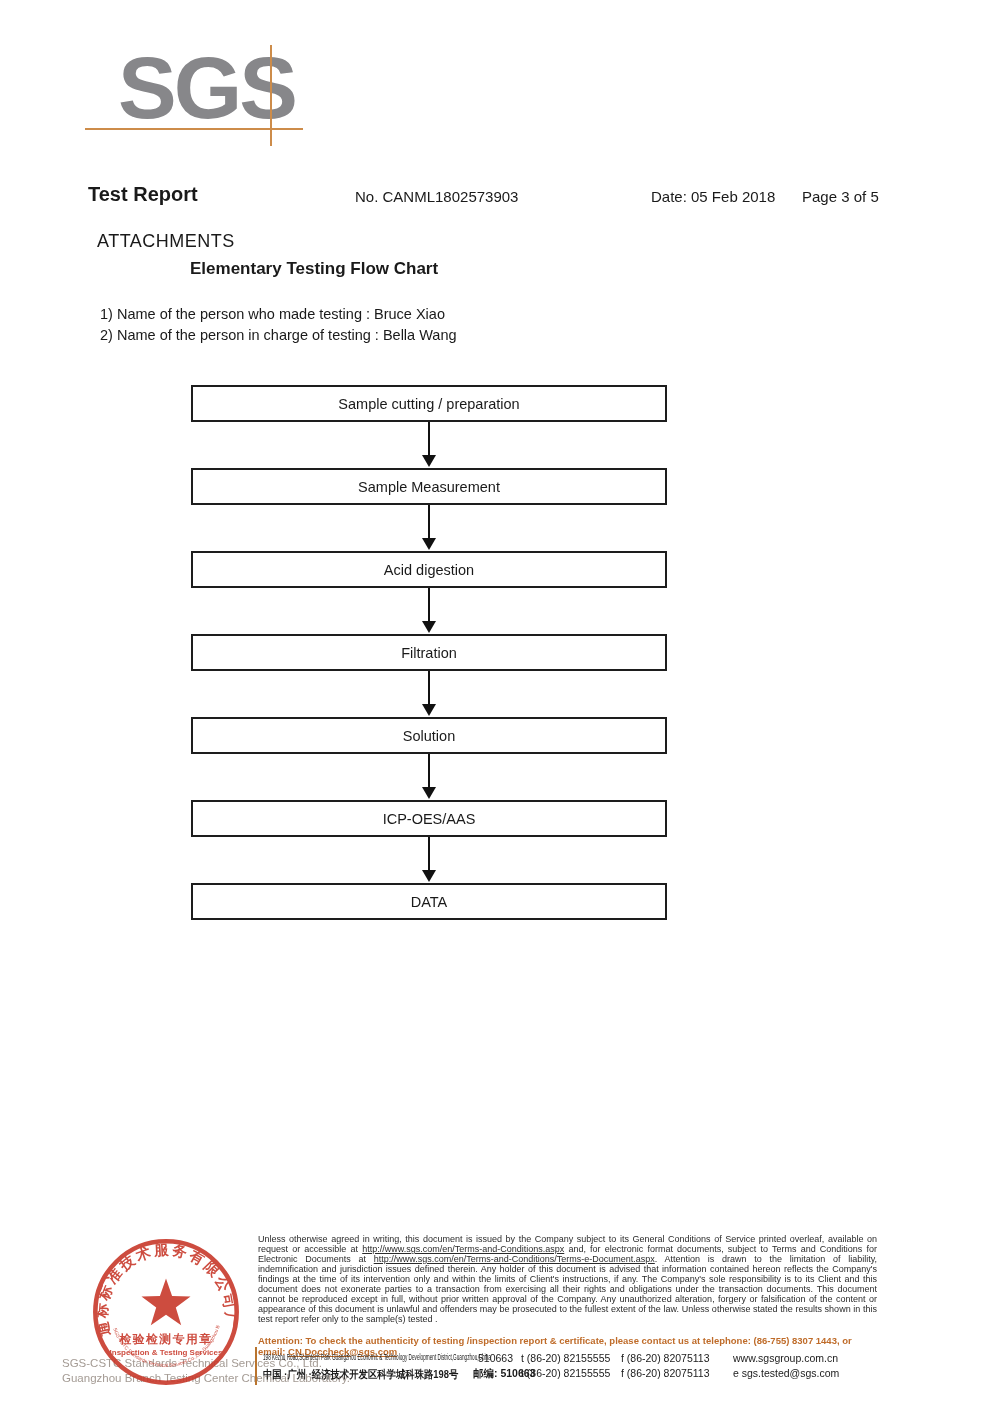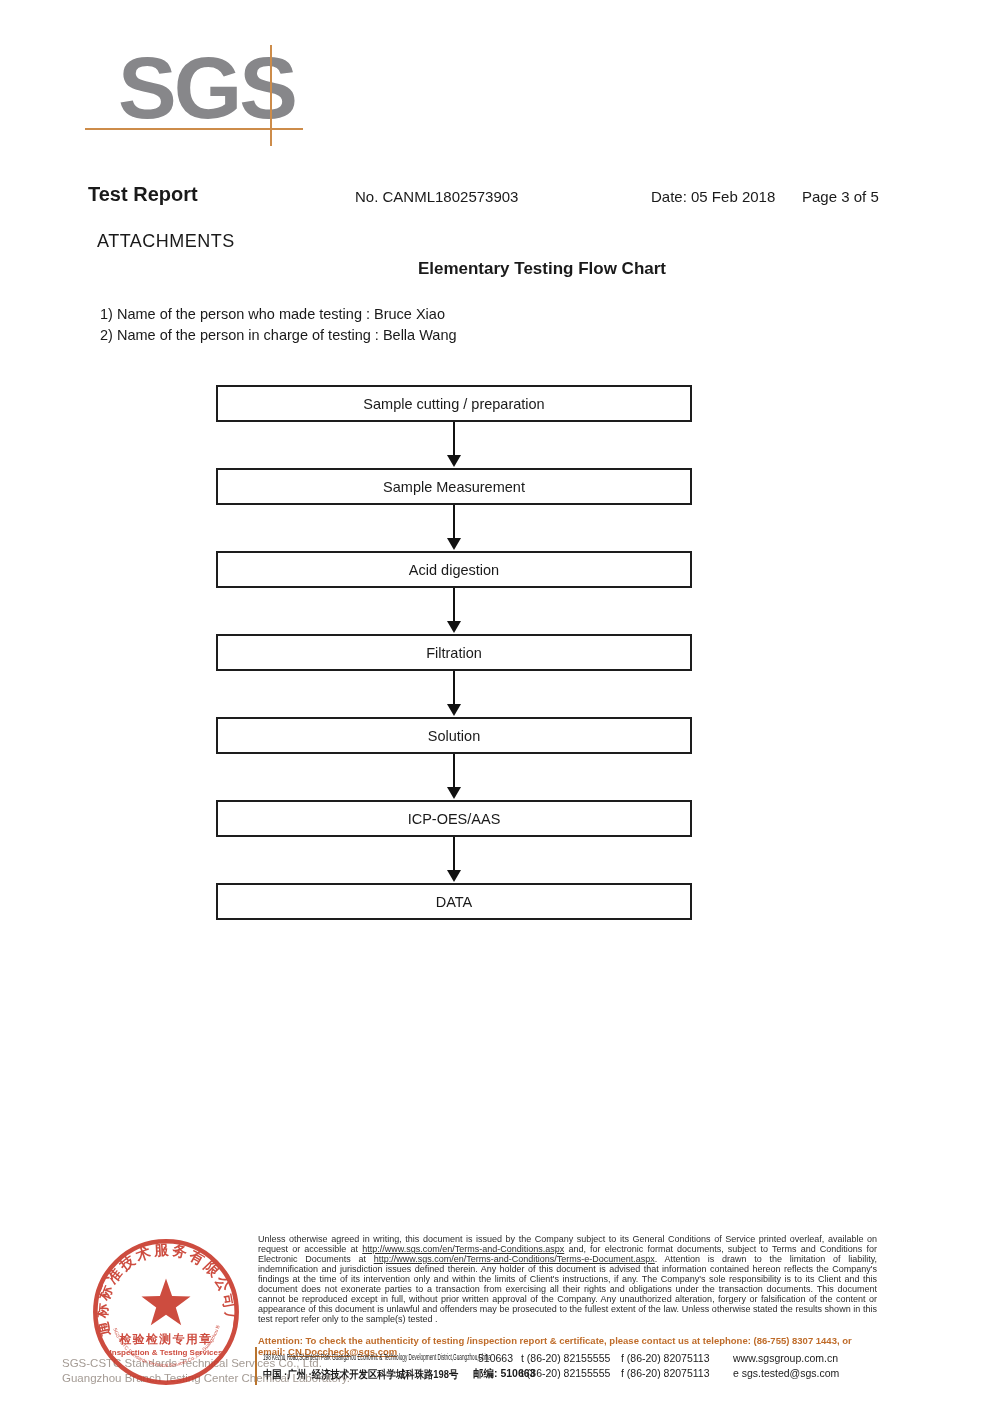--- a/index.html
+++ b/index.html
@@ -13,24 +13,24 @@
     font-weight:bold; color:#87878a; letter-spacing:-3px;
   }
   .logo-hline { position:absolute; left:85px; top:128px; width:218px; height:2px; background:#cd8c4a; }
   .logo-vline { position:absolute; left:270px; top:45px; width:2px; height:101px; background:#cd8c4a; }
   .doc-title { position:absolute; left:88px; top:183px; font-size:20px; font-weight:bold; }
   .doc-no    { position:absolute; left:355px; top:188px; font-size:15px; }
   .doc-date  { position:absolute; left:615px; top:188px; font-size:15px;margin-left:36px; }
   .doc-page  { position:absolute; left:802px; top:188px; font-size:15px; }
   
   .attachments-title { position:absolute; left:97px; top:231px; font-size:18px; letter-spacing:0.5px; }
-  .chart-title { position:absolute; left:190px; top:259px; width:476px; text-align:right; font-size:17px; font-weight:bold; }
+  .chart-title { position:absolute; left:190px; top:259px; width:476px; text-align:left; font-size:17px; font-weight:bold; }
   .notes { position:absolute; left:100px; top:304px; font-size:14.5px; line-height:21px; }
   
-  .flowchart { position:absolute; left:216px; top:385px; width:476px; }
+  .flowchart { position:absolute; left:191px; top:385px; width:476px; }
   .flow-box {
     height:37px; box-sizing:border-box; border:2px solid #1d1d1d;
     display:flex; align-items:center; justify-content:center;
     font-size:14.5px; background:#ffffff;
   }
   .flow-arrow { position:relative; height:46px; }
   .arrow-line { position:absolute; left:50%; margin-left:-1px; top:0; width:2px; height:34px; background:#111; }
   .arrow-head {
     position:absolute; left:50%; margin-left:-7px; top:33px; width:0; height:0;
     border-left:7px solid transparent; border-right:7px solid transparent; border-top:12px solid #111;

